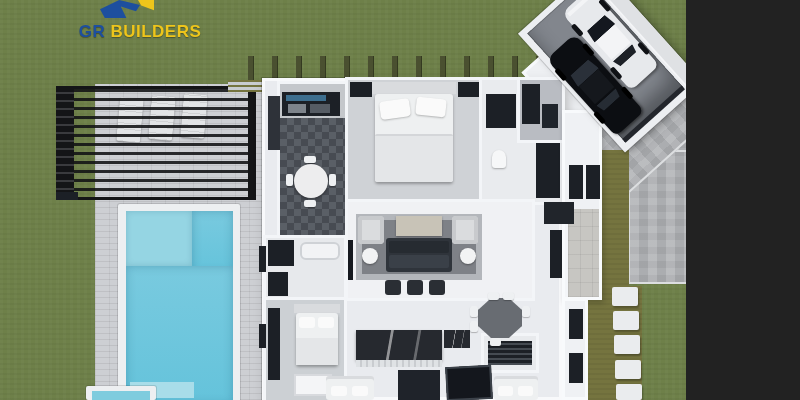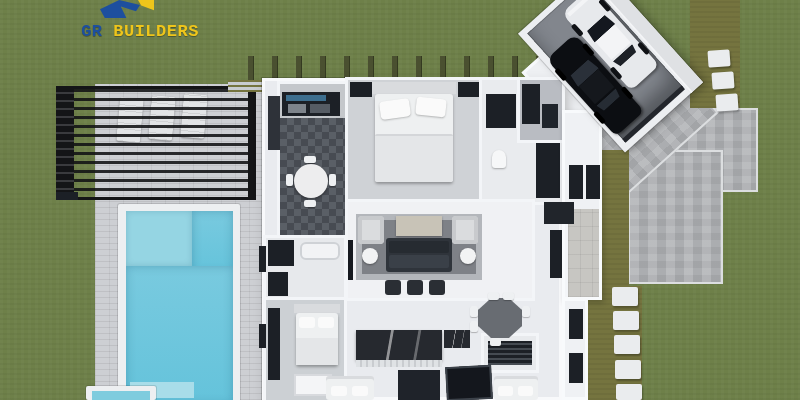--- a/index.html
+++ b/index.html
@@ -1,19 +1,19 @@
 <!DOCTYPE html>
 <html style="--grass: #6e8049; --olive-grass: #75743f; --deck-paver: #cdcfd3; --driveway-paver: #b4b6b9; --pool-water: #64c3db; --pool-shallow: #95d5e3; --pool-coping: #edeff1; --spa-water: #7fccde; --pergola-frame: #141517; --house-wall: #f4f6f8; --house-floor: #e9ebef; --dark-accent: #1c2026; --stone-white: #eaecee; --porch-stone: #c7c6c2; --white-car: #e7e9ec; --black-car: #0c0e12;"><head>
 <meta charset="utf-8">
 <style>
   html,body{margin:0;padding:0;background:#222;}
   *{box-sizing:border-box;}
-  #stage{position:relative;width:800px;height:400px;overflow:hidden;
+  #stage{position:relative;width:686px;height:400px;overflow:hidden;
          background:var(--grass,#6e8049);
-         font-family:Liberation Mono, monospace;}
+         font-family:Liberation Sans, sans-serif;}
   .a{position:absolute;}
   .grass-tex{left:0;top:0;width:800px;height:400px;
     background-image:repeating-linear-gradient(0deg,rgba(0,0,0,.035) 0 2px,transparent 2px 5px),
                      repeating-linear-gradient(90deg,rgba(255,255,255,.025) 0 3px,transparent 3px 7px);}
   
   .deck{background:var(--deck-paver,#cdcfd3);
     background-image:repeating-linear-gradient(0deg,rgba(0,0,0,.07) 0 1px,transparent 1px 6px),
                      repeating-linear-gradient(90deg,rgba(0,0,0,.05) 0 1px,transparent 1px 14px);}
   .drive{background:var(--driveway-paver,#b4b6b9);
     background-image:repeating-linear-gradient(90deg,rgba(255,255,255,.09) 0 9px,rgba(0,0,0,.05) 9px 18px),

